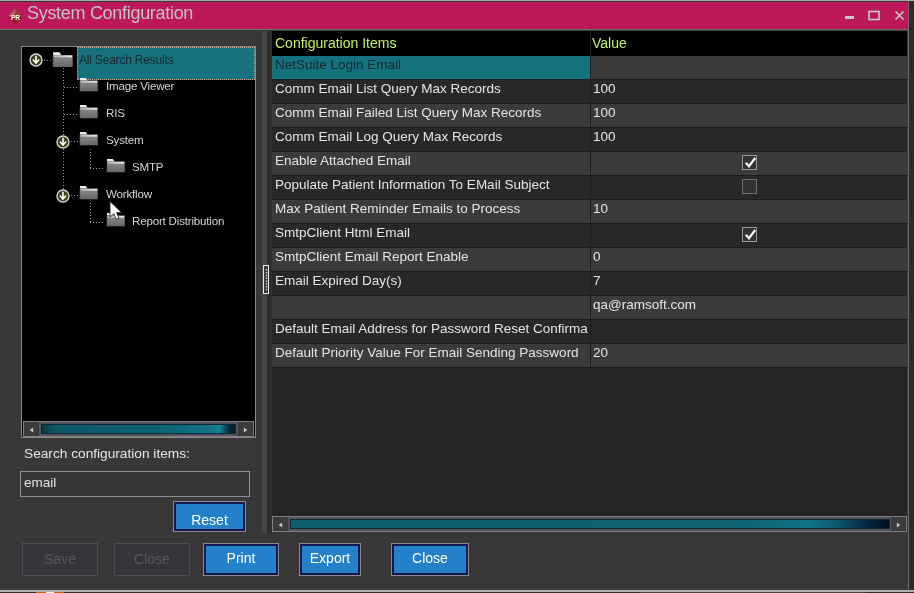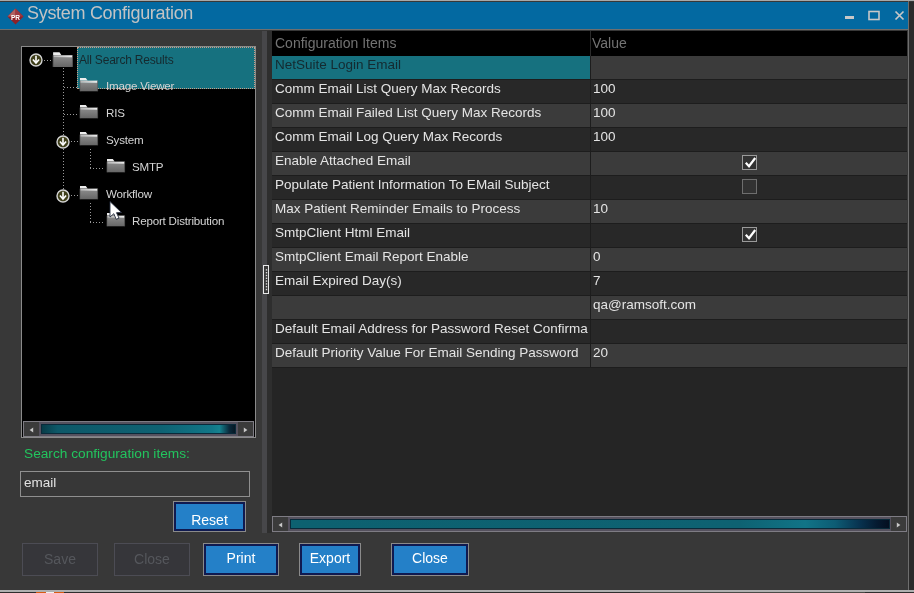--- a/index.html
+++ b/index.html
@@ -2,42 +2,42 @@
 <html><head>
 <meta charset="utf-8">
 <style>
   * { margin:0; padding:0; box-sizing:border-box; }
   html,body { width:914px; height:593px; overflow:hidden; }
   body { font-family:"Liberation Sans", sans-serif; background:#2b2b2b; position:relative; }
   .abs { position:absolute; }
   #win { position:absolute; left:0; top:0; width:914px; height:590px; background:#383838; border-top:1px solid #a8a8a8; }
   #rborder { position:absolute; left:908px; top:0; width:1px; height:590px; background:#6e6e6e; }
   #rout { position:absolute; left:909px; top:1px; width:5px; height:589px; background:#2b2b2b; }
-  #titlebar { position:absolute; left:0; top:1px; width:908px; height:28px; background:#0369a1; }
+  #titlebar { position:absolute; left:0; top:1px; width:908px; height:28px; background:#be185d; }
   #title { position:absolute; left:27px; top:1px; font-size:18px; color:#c3c3c3; letter-spacing:-0.3px; }
   #tline { position:absolute; left:0; top:28px; width:908px; height:1px; background:#6f6f6f; }
   #tree { position:absolute; left:21px; top:45px; width:235px; height:392px; background:#000; border:1px solid #8a8a8a; }
   .ttext { position:absolute; font-size:11.6px; color:#d4d4d4; letter-spacing:-0.2px; white-space:nowrap; }
-  #tsel { position:absolute; left:55px; top:0px; width:178px; height:42px; background:#16717f; border:1px dotted #caa08a; }
+  #tsel { position:absolute; left:55px; top:0px; width:178px; height:33px; background:#16717f; border:1px dotted #caa08a; }
   #tsel span { position:absolute; left:1px; top:5px; font-size:12px; color:#16292e; letter-spacing:-0.2px; white-space:nowrap; }
   .dotv { position:absolute; width:1px; background-image:linear-gradient(#9a9a9a 1px, transparent 1px); background-size:1px 3px; }
   .doth { position:absolute; height:1px; background-image:linear-gradient(90deg,#9a9a9a 1px, transparent 1px); background-size:3px 1px; }
   #grid { position:absolute; left:272px; top:30px; width:635px; height:502px; }
-  #ghead { position:absolute; left:0; top:0; width:635px; height:25px; background:#000; color:#737373; font-size:14px; }
+  #ghead { position:absolute; left:0; top:0; width:635px; height:25px; background:#000; color:#bef264; font-size:14px; }
   .grow { position:absolute; left:0; width:635px; height:24px; font-size:13.5px; color:#e4e4e4; }
   .c1 { position:absolute; left:0; top:0; width:318px; height:23px; padding:1px 0 0 3px; overflow:hidden; white-space:nowrap; }
   .c2 { position:absolute; left:319px; top:0; width:316px; height:23px; padding:1px 0 0 2px; }
   .rl { background:#3b3b3b; }
   .rd { background:#282828; }
   .selc { background:#16717f !important; color:#142a30 !important; }
   .cb { position:absolute; left:151px; top:3px; width:15px; height:15px; border:1px solid #9a9a9a; background:#323232; }
   #split { position:absolute; left:262px; top:30px; width:5px; height:502px; background:#47474a; }
   #grip { position:absolute; left:263px; top:264px; width:6px; height:29px; border:1px solid #e8e8e8; background:#3a3a3a; }
   .sbar { position:absolute; height:16px; }
-  #slabel { position:absolute; left:24px; top:445px; font-size:13.7px; color:#22c55e;text-align:right; }
+  #slabel { position:absolute; left:24px; top:445px; font-size:13.7px; color:#e5e5e5;text-align:right; }
   #sinput { position:absolute; left:20px; top:470px; width:230px; height:26px; border:1px solid #8f8f8f; background:#373737; color:#e2e2e2; font-size:13.5px; padding-top:3px; padding-left:3px; }
   .blueb { position:absolute; background:#2480c8; border:2px solid #101a50; box-shadow:0 0 0 1px #8a8a8a; color:#fff; font-size:14px; text-align:center; }
   .greyb { position:absolute; background:#36363a; border:1px solid #4c4c54; color:#55575c; font-size:14px; text-align:center; }
   #bottomline { position:absolute; left:0; top:589px; width:914px; height:2px; background:#b0b0b0; }
   #below { position:absolute; left:0; top:591px; width:914px; height:2px; background:#2e2e2e; }
 </style>
 </head>
 <body>
 <svg width="0" height="0">
     <defs>

